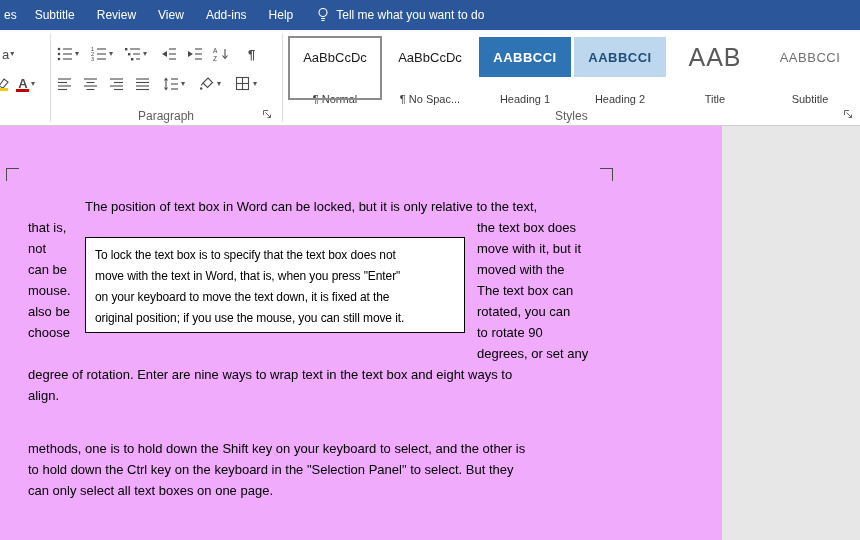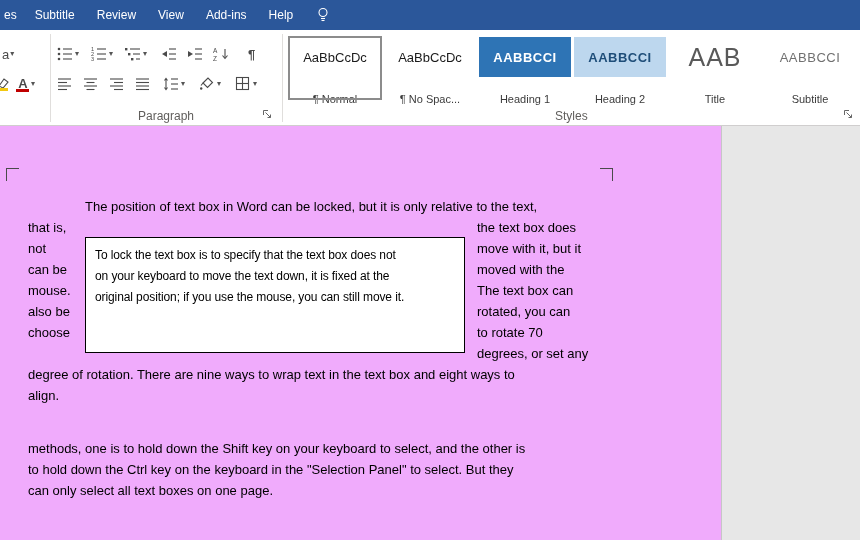--- a/index.html
+++ b/index.html
@@ -47,21 +47,21 @@
   .sitem.emphasis .prev{color:#4f4f4f;font-style:italic;letter-spacing:.3px}
 
   
   .canvas{position:absolute;top:126px;left:0;width:100%;height:414px;background:var(--canvas,#e7e7e7)}
   .page{position:absolute;top:0;left:0;width:722px;height:414px;background:#f0abfc;
     border-right:1px solid #c6c6c6}
   .dl{position:absolute;font-size:13px;color:#000;white-space:nowrap;line-height:21px}
   .cropmark{position:absolute;width:13px;height:13px}
   .cm-left{border-top:1px solid #4a4a4a;border-left:1px solid #4a4a4a}
   .cm-right{border-top:1px solid #4a4a4a;border-right:1px solid #4a4a4a}
-  .textbox{position:absolute;left:85px;top:111px;width:380px;height:116px;
+  .textbox{position:absolute;left:85px;top:111px;width:380px;height:96px;
     border:1px solid #000;background:#fff;padding:7px 9px;overflow:hidden}
   .textbox .tl{font-size:12px;line-height:21px;white-space:nowrap;color:#000;letter-spacing:-0.1px}
 </style>
 </head>
 <body>
 
 <div class="app">
 
   <div class="titlebar">
     <span class="tab">es</span>
@@ -69,20 +69,21 @@
     <span class="tab">Review</span>
     <span class="tab">View</span>
     <span class="tab">Add-ins</span>
     <span class="tab">Help</span>
     <span class="tellme">
       <svg class="ic" width="12" height="16" viewBox="0 0 12 16">
         <circle cx="6" cy="5.5" r="4" style="stroke:#fff"></circle>
         <line x1="4" y1="11.5" x2="8" y2="11.5" style="stroke:#fff"></line>
         <line x1="4.5" y1="13.5" x2="7.5" y2="13.5" style="stroke:#fff"></line>
       </svg>
+      <span>Tell me what you want to do</span>
     </span>
   </div>
 
   <div class="ribbon">
 
     <div class="rbtn" style="left:2px;top:13px">
       <span style="font-size:13px">a</span>
       <span class="arrow">▾</span>
     </div>
     <div class="rbtn" style="left:-3px;top:43px;width:14px">
@@ -289,30 +290,31 @@
       <div class="dl" style="left:28px;top:133px">can be</div>
       <div class="dl" style="left:28px;top:154px">mouse.</div>
       <div class="dl" style="left:28px;top:175px">also be</div>
       <div class="dl" style="left:28px;top:196px">choose</div>
 
       <div class="dl" style="left:477px;top:91px">the text box does</div>
       <div class="dl" style="left:477px;top:112px">move with it, but it</div>
       <div class="dl" style="left:477px;top:133px">moved with the</div>
       <div class="dl" style="left:477px;top:154px">The text box can</div>
       <div class="dl" style="left:477px;top:175px">rotated, you can</div>
-      <div class="dl" style="left:477px;top:196px">to rotate 70</div>
+      <div class="dl" style="left:477px;top:196px">to rotate 90</div>
       <div class="dl" style="left:477px;top:217px">degrees, or set any</div>
 
       <div class="textbox">
         <div class="tl">To lock the text box is to specify that the text box does not</div>
+        <div class="tl">move with the text in Word, that is, when you press "Enter"</div>
         <div class="tl">on your keyboard to move the text down, it is fixed at the</div>
         <div class="tl">original position; if you use the mouse, you can still move it.</div>
       </div>
 
-      <div class="dl" style="left:28px;top:238px">degree of rotation. There are nine ways to wrap text in the text box and eight ways to</div>
+      <div class="dl" style="left:28px;top:238px">degree of rotation. Enter are nine ways to wrap text in the text box and eight ways to</div>
       <div class="dl" style="left:28px;top:259px">align.</div>
 
       <div class="dl" style="left:28px;top:312px">methods, one is to hold down the Shift key on your keyboard to select, and the other is</div>
       <div class="dl" style="left:28px;top:333px">to hold down the Ctrl key on the keyboard in the "Selection Panel" to select. But they</div>
       <div class="dl" style="left:28px;top:354px">can only select all text boxes on one page.</div>
     </div>
   </div>
 
 </div>
 

